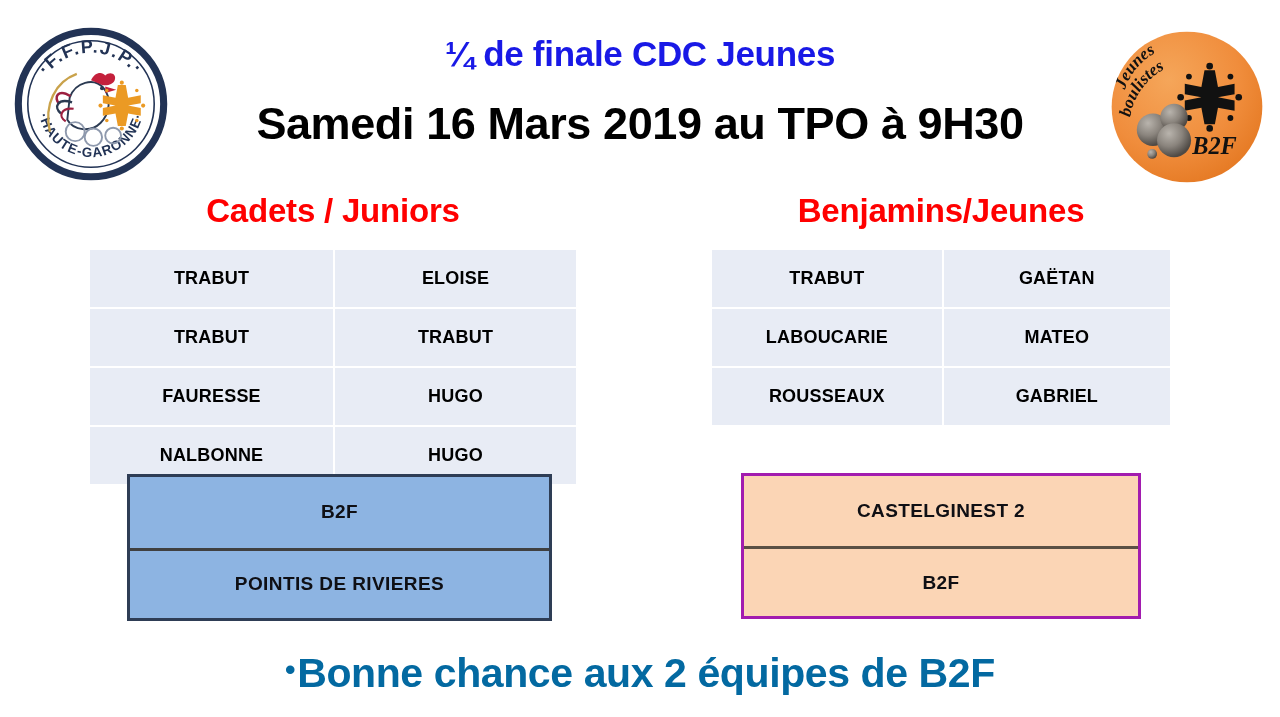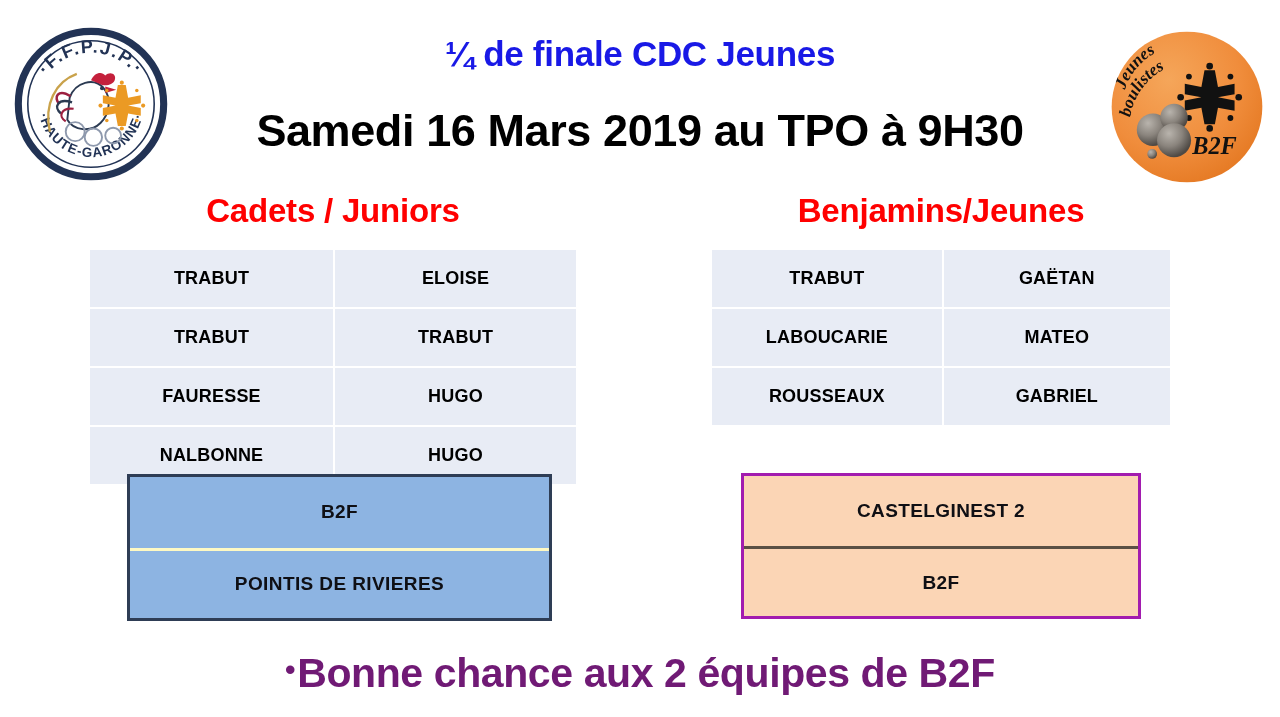--- a/index.html
+++ b/index.html
@@ -42,21 +42,21 @@
     color: #1919e6;
     font-size: 35px;
     font-weight: bold;
     letter-spacing: -0.3px;
     line-height: 1.05;
     white-space: nowrap;
   }
   #sub-title {
     position: absolute;
     left: 0;
-    top: 107px;
+    top: 100px;
     width: 1280px;
     text-align: center;
     color: #000000;
     font-size: 45px;
     font-weight: bold;
     letter-spacing: -0.4px;
     line-height: 1.05;
     white-space: nowrap;
   }
 
@@ -113,39 +113,39 @@
     color: #0f0f14;
   }
   #box-cadets {
     left: 127px;
     top: 474px;
     width: 425px;
     height: 147px;
     border: 3px solid #2e3d55;
     background: #8db4e2;
   }
-  #box-cadets .cell + .cell { border-top: 3px solid #fef9c3; }
+  #box-cadets .cell + .cell { border-top: 3px solid #404040; }
   #box-benjamins {
     left: 741px;
     top: 473px;
     width: 400px;
     height: 146px;
     border: 3px solid #a21caf;
     background: #fbd5b5;
   }
   #box-benjamins .cell + .cell { border-top: 3px solid #5a5045; }
 
   
   #footer-line {
     position: absolute;
     left: 0;
     top: 650px;
     width: 1280px;
     text-align: center;
-    color: #701a75;
+    color: #0369a1;
     font-size: 41px;
     font-weight: bold;
     letter-spacing: -0.4px;
     white-space: nowrap;
   }
   #footer-bullet {
     font-size: 30px;
     vertical-align: 7px;
     margin-right: 2px;
   }

